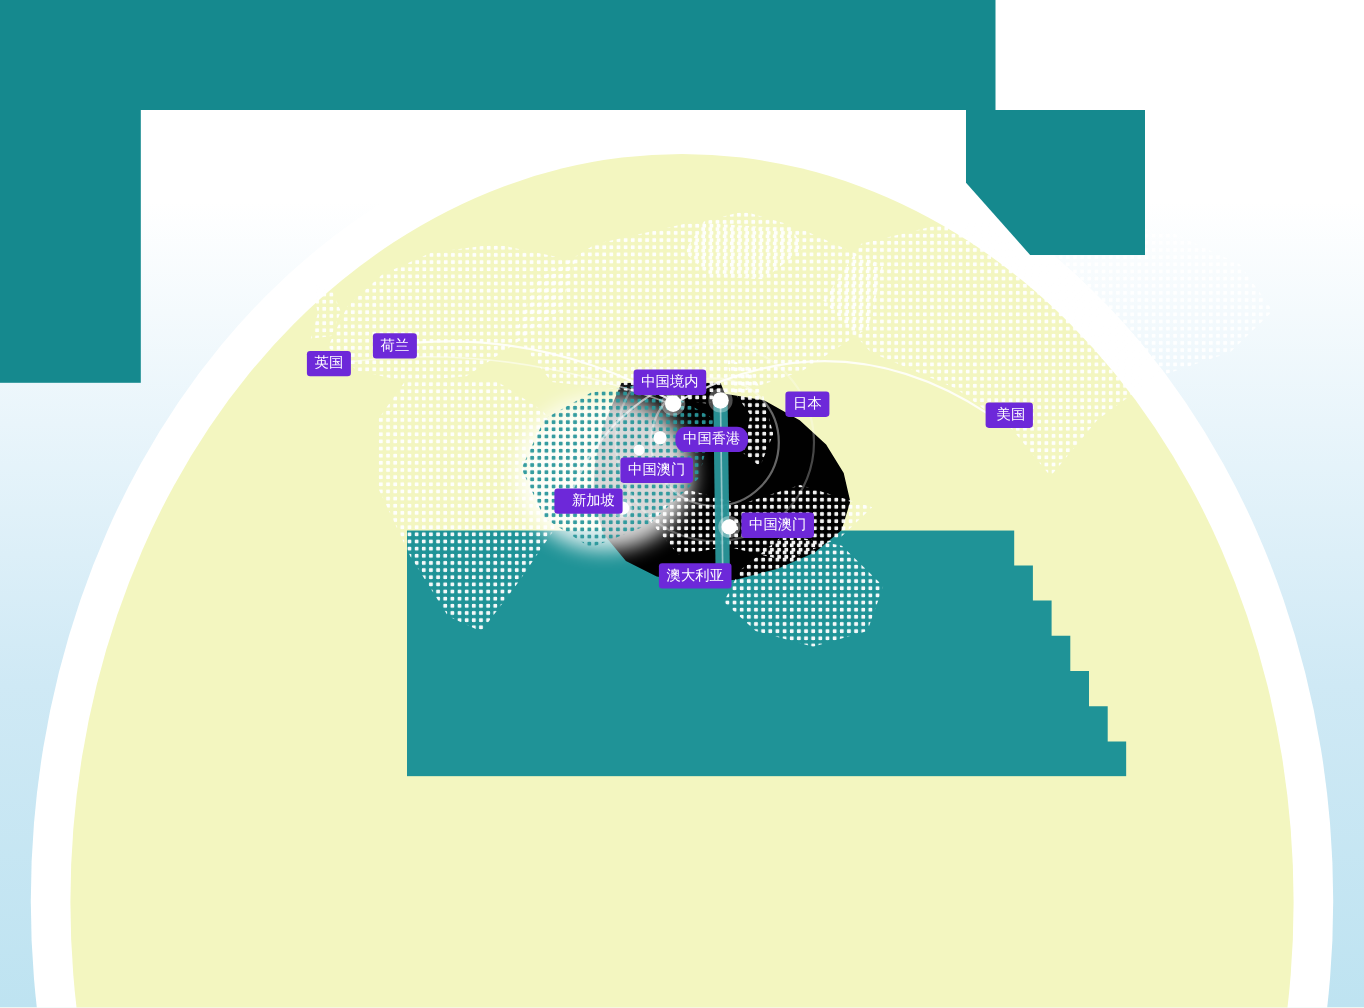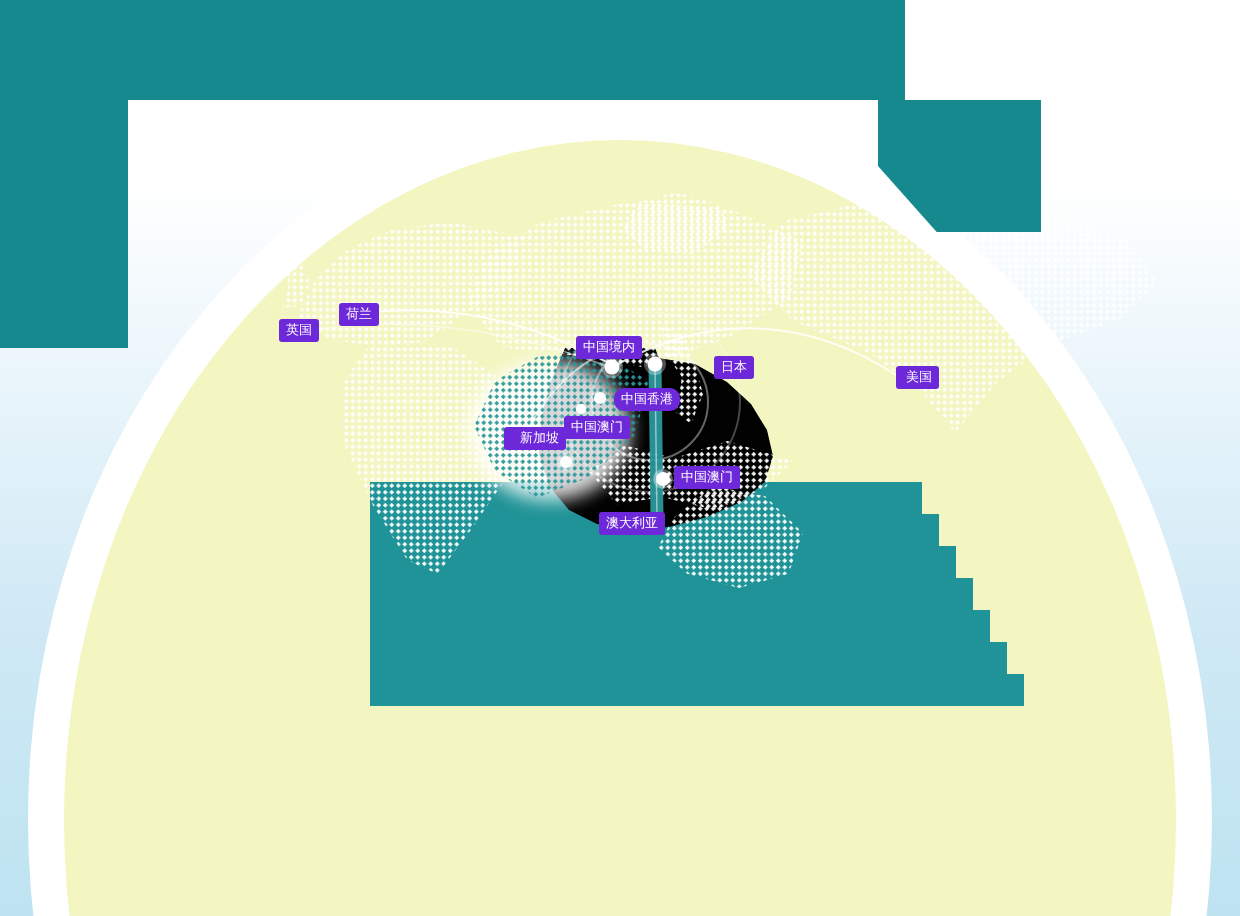--- a/index.html
+++ b/index.html
@@ -53,21 +53,21 @@
   .overlay{position:absolute;left:0;top:0;}
   
   .loc{position:absolute;background:#6d28d9;color:#fff;font-size:13px;line-height:1.35;
     padding:2px 7px 3px;border-radius:3px;white-space:nowrap;}
   .loc-uk{left:279px;top:319px;}
   .loc-nl{left:339px;top:303px;}
   .loc-cn{left:576px;top:336px;}
   .loc-jp{left:666px;top:356px;margin-left:48px;}
   .loc-hk{left:614px;top:388px;border-radius:10px;}
   .loc-mo{left:564px;top:416px;}
-  .loc-sg{left:504px;top:427px;padding-left:16px;}
+  .loc-sg{left:504px;top:444px;padding-left:16px;}
   .loc-id{left:674px;top:466px;}
   .loc-au{left:599px;top:512px;text-align:center;}
   .loc-us{left:896px;top:366px;padding-left:10px;}
   
   .header-strip{position:absolute;left:0;top:0;width:905px;height:100px;background:#15898e;}
   .left-block{position:absolute;left:0;top:100px;width:128px;height:248px;background:#15898e;}
   .right-block{position:absolute;left:878px;top:100px;width:163px;height:132px;background:#15898e;
     clip-path:polygon(0 0,100% 0,100% 100%,36% 100%,0 50%);}
   
   .title-cutout{position:absolute;left:518px;top:0;width:200px;height:100px;background:#ffffff;

